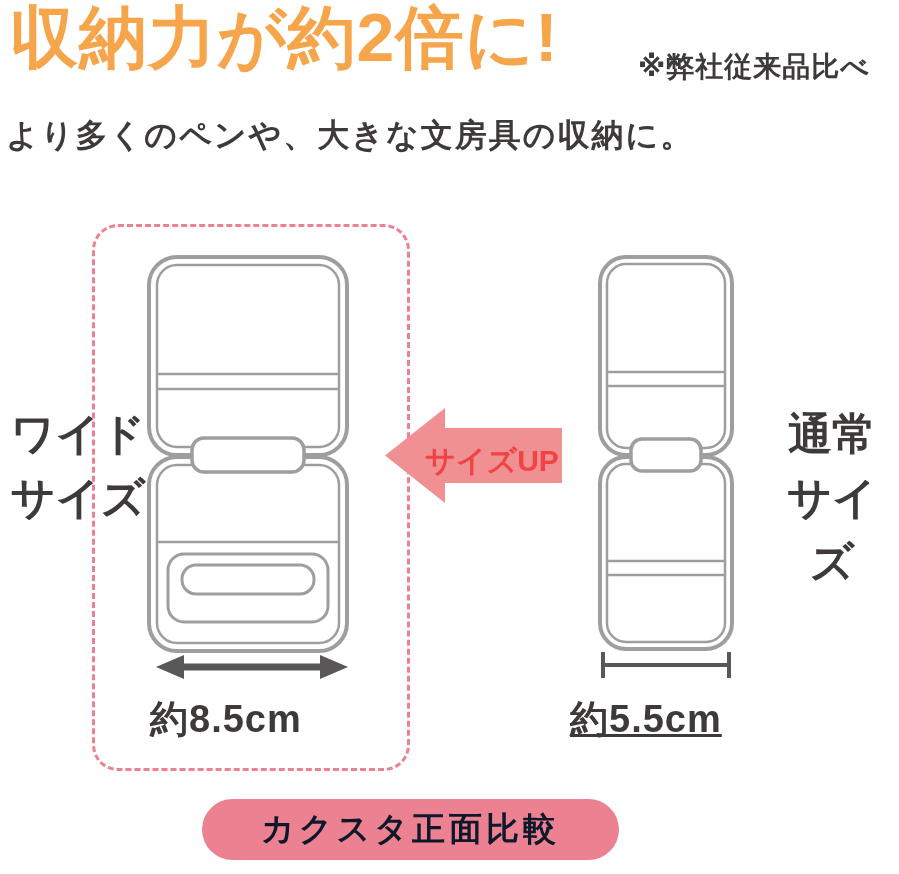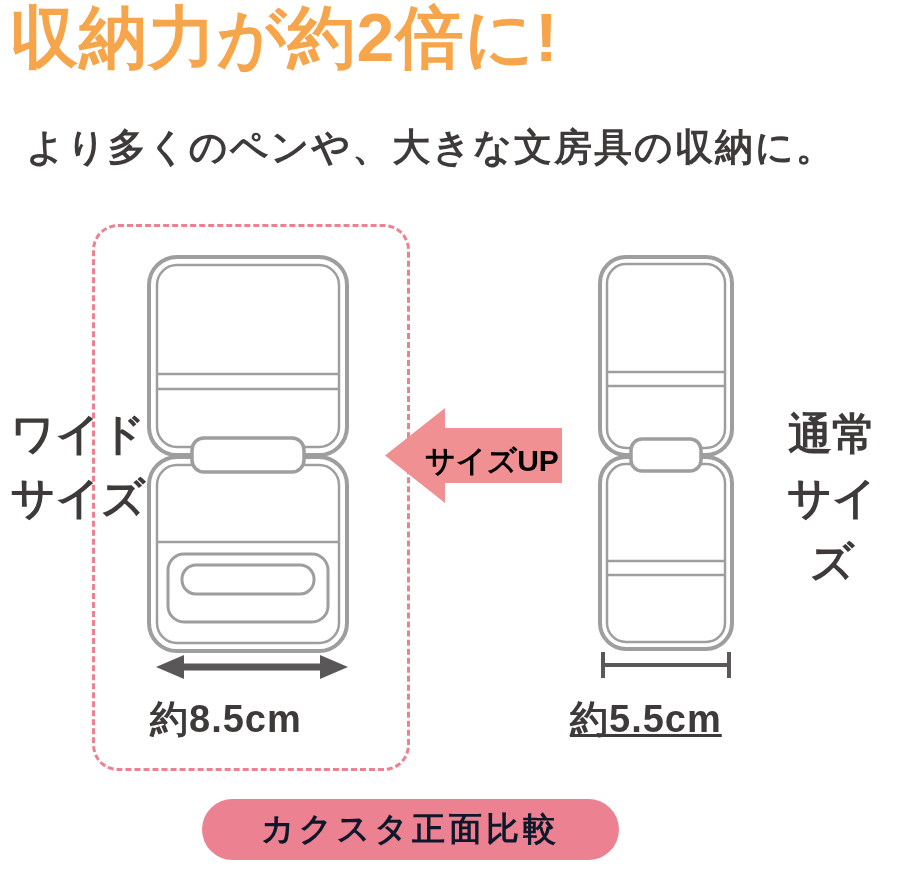--- a/index.html
+++ b/index.html
@@ -14,23 +14,23 @@
     position: absolute; left: 10px; top: 0px;
     font-size: 68px; font-weight: 800; color: #F6A54B;
     letter-spacing: 1px; white-space: nowrap; line-height: 1.1;
   }
   .note {
     position: absolute; left: 638px; top: 48px;
     font-size: 28px; font-weight: 600; color: #3E3A39;
     letter-spacing: 1px; white-space: nowrap;
   }
   .subtitle {
-    position: absolute; left: 26px; top: 114px;
-    font-size: 38px; font-weight: 600; color: #3E3A39;
-    letter-spacing: 2px; white-space: nowrap; margin-top: 8px;
+    position: absolute; left: 6px; top: 114px;
+    font-size: 32px; font-weight: 600; color: #3E3A39;
+    letter-spacing: 2px; white-space: nowrap;
   }
 
   .dashed-box {
     position: absolute; left: 92px; top: 224px; width: 312px; height: 541px;
     border: 3px dashed #EC8291; border-radius: 26px;
   }
 
   .case { position: absolute; }
   .case-left { left: 146px; top: 254px; }
   .case-right { left: 597px; top: 254px; }
@@ -38,21 +38,21 @@
   .side-label {
     position: absolute; font-size: 44px; font-weight: 600; color: #3E3A39;
     line-height: 1.45; text-align: center; white-space: pre-line;
   }
   .label-left { left: 8px; top: 402px; width: 140px; }
   .label-right { left: 768px; top: 402px; width: 128px; }
 
   .arrow-wrap { position: absolute; left: 385px; top: 405px; width: 177px; height: 101px; }
   .arrow-label {
     position: absolute; left: 418px; top: 441px; width: 148px;
-    text-align: center; font-size: 30px; font-weight: 700; color: #000000;
+    text-align: center; font-size: 30px; font-weight: 700; color: #ef4444;
     white-space: nowrap;
   }
 
   .measure { position: absolute; }
   .measure-left { left: 156px; top: 651px; }
   .measure-right { left: 600px; top: 649px; }
 
   .dim {
     position: absolute; font-size: 38px; font-weight: 600; color: #3E3A39;
     letter-spacing: 1px;
@@ -68,20 +68,21 @@
   .footer-pill span {
     font-size: 33px; font-weight: 700; color: #0f172a; letter-spacing: 4px;
   }
 </style>
 </head>
 <body>
 
 <div class="canvas">
 
   <div class="title">収納力が約2倍に!</div>
+  <div class="note">※弊社従来品比べ</div>
   <div class="subtitle">より多くのペンや、大きな文房具の収納に。</div>
 
   <div class="dashed-box"></div>
 
   <svg class="case case-left" width="204" height="400" viewBox="0 0 204 400">
     <g>
       <rect x="3" y="3" width="198" height="198" rx="28" fill="#ffffff" stroke="#9E9E9F" stroke-width="4"></rect>
       <rect x="11" y="11" width="182" height="182" rx="20" fill="none" stroke="#9E9E9F" stroke-width="2.5"></rect>
       <line x1="12" y1="120" x2="192" y2="120" stroke="#9E9E9F" stroke-width="2.5"></line>
       <line x1="12" y1="135" x2="192" y2="135" stroke="#9E9E9F" stroke-width="2.5"></line>

